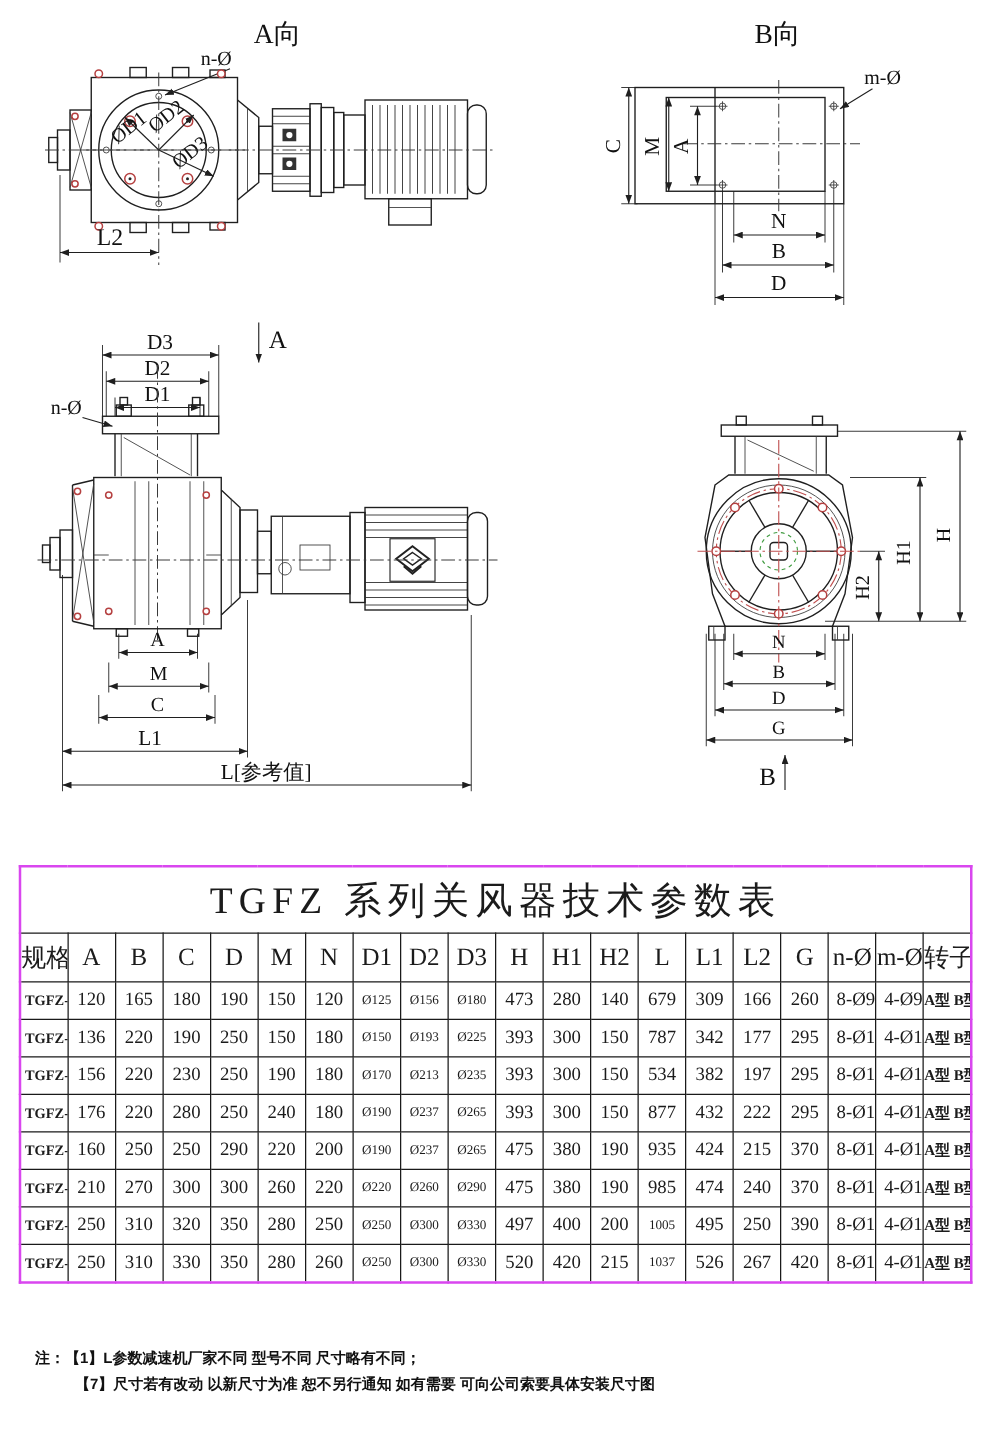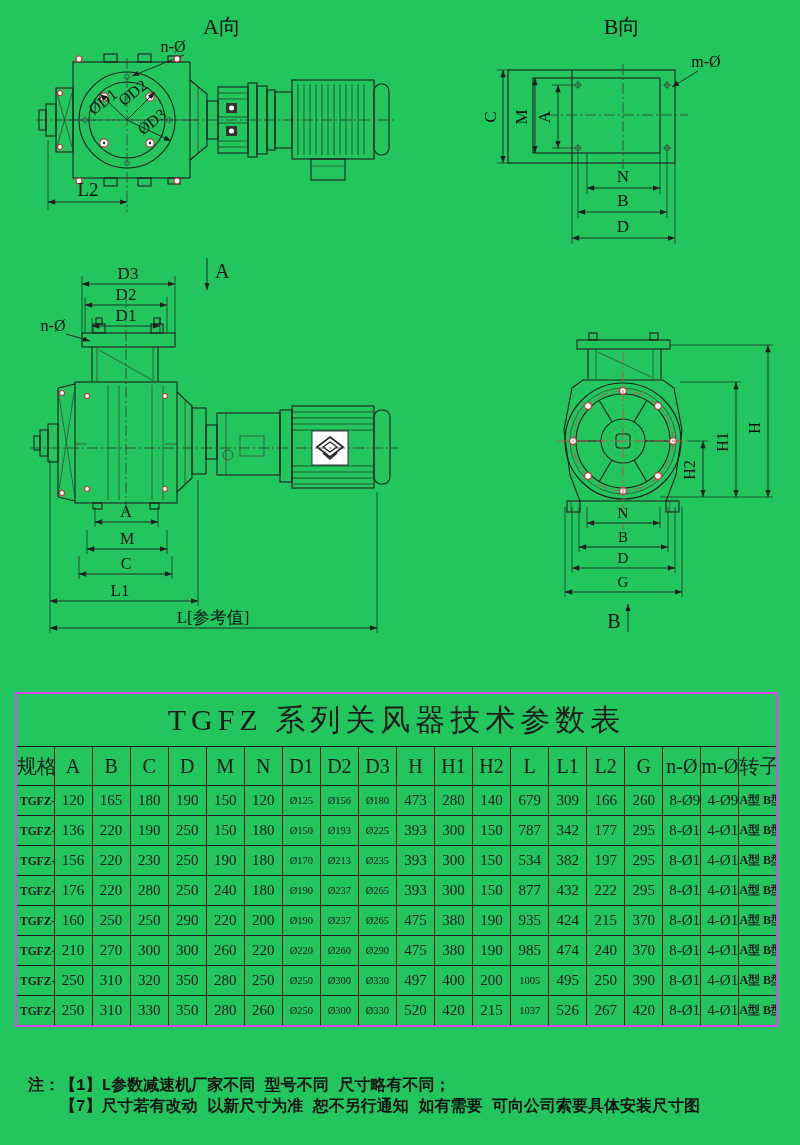--- a/index.html
+++ b/index.html
@@ -1,16 +1,16 @@
 <!DOCTYPE html>
 <html><head>
 <meta charset="utf-8">
 <style>
   html,body{margin:0;padding:0;background:#e8e8e8;}
-  #page{position:relative;width:800px;height:1145px;background:#22c55e;overflow:hidden;
+  #page{position:relative;width:800px;height:1145px;background:#ffffff;overflow:hidden;
         font-family:"Liberation Serif",serif;color:#1b1b1b;}
   svg{position:absolute;left:0;top:0;}
   svg .ln{stroke:#1f1f1f;stroke-width:1.1;fill:none;}
   svg .thin{stroke:#3a3a3a;stroke-width:0.7;fill:none;}
   svg .cl{stroke:#3a3a3a;stroke-width:0.8;fill:none;stroke-dasharray:11 3 2 3;}
   svg .rcl{stroke:#c05050;stroke-width:0.9;fill:none;stroke-dasharray:11 3 2 3;}
   svg .gcl{stroke:#3f9b3f;stroke-width:0.9;fill:none;stroke-dasharray:3 3;}
   svg .dim{stroke:#1f1f1f;stroke-width:0.9;fill:none;marker-start:url(#mas);marker-end:url(#mae);}
   svg .ext{stroke:#1f1f1f;stroke-width:0.7;fill:none;}
   svg .leader{stroke:#1f1f1f;stroke-width:0.9;fill:none;marker-end:url(#mae);}
@@ -24,26 +24,26 @@
           table-layout:fixed;border:2px solid #d946ef;}
   #ptable th,#ptable td{border:1px solid #1a1a1a;text-align:center;padding:0;overflow:hidden;
           white-space:nowrap;font-family:"Liberation Serif",serif;}
   #ptable .title-cell{height:52px;font-size:30px;font-weight:normal;letter-spacing:5px;}
   #ptable thead tr.hrow th{height:38px;font-size:20px;font-weight:normal;}
   #ptable thead th.c0{font-size:16px;font-weight:bold;}
   #ptable thead th.c17,#ptable thead th.c18{font-size:17px;}
   #ptable thead th.c19{font-size:13px;font-weight:bold;}
   #ptable tbody td{height:29px;font-size:15px;}
   #ptable tbody td.c0{font-size:11.5px;text-align:left;padding-left:3px;font-weight:bold;}
-  #ptable tbody td.c17,#ptable tbody td.c18{text-align:center;padding-left:6px;}
+  #ptable tbody td.c17,#ptable tbody td.c18{text-align:left;padding-left:6px;}
   #ptable tbody td.c19{font-size:12px;font-weight:bold;}
   #ptable tbody td.small-num{font-size:10.5px;}
 
-  #notes{position:absolute;left:28px;top:1076px;font-size:16px;font-weight:bold;
-         font-family:Liberation Mono, monospace;color:#111;line-height:21px;}
+  #notes{position:absolute;left:28px;top:1076px;font-size:12px;font-weight:bold;
+         font-family:Liberation Sans, sans-serif;color:#111;line-height:21px;}
   #notes .n2{padding-left:32px;}
 </style>
 </head>
 <body>
 
 <div id="page">
 
 <svg width="800" height="690" viewBox="0 0 800 690">
   <defs>
     <marker id="mae" orient="auto" markerWidth="10" markerHeight="8" refX="8" refY="3">

